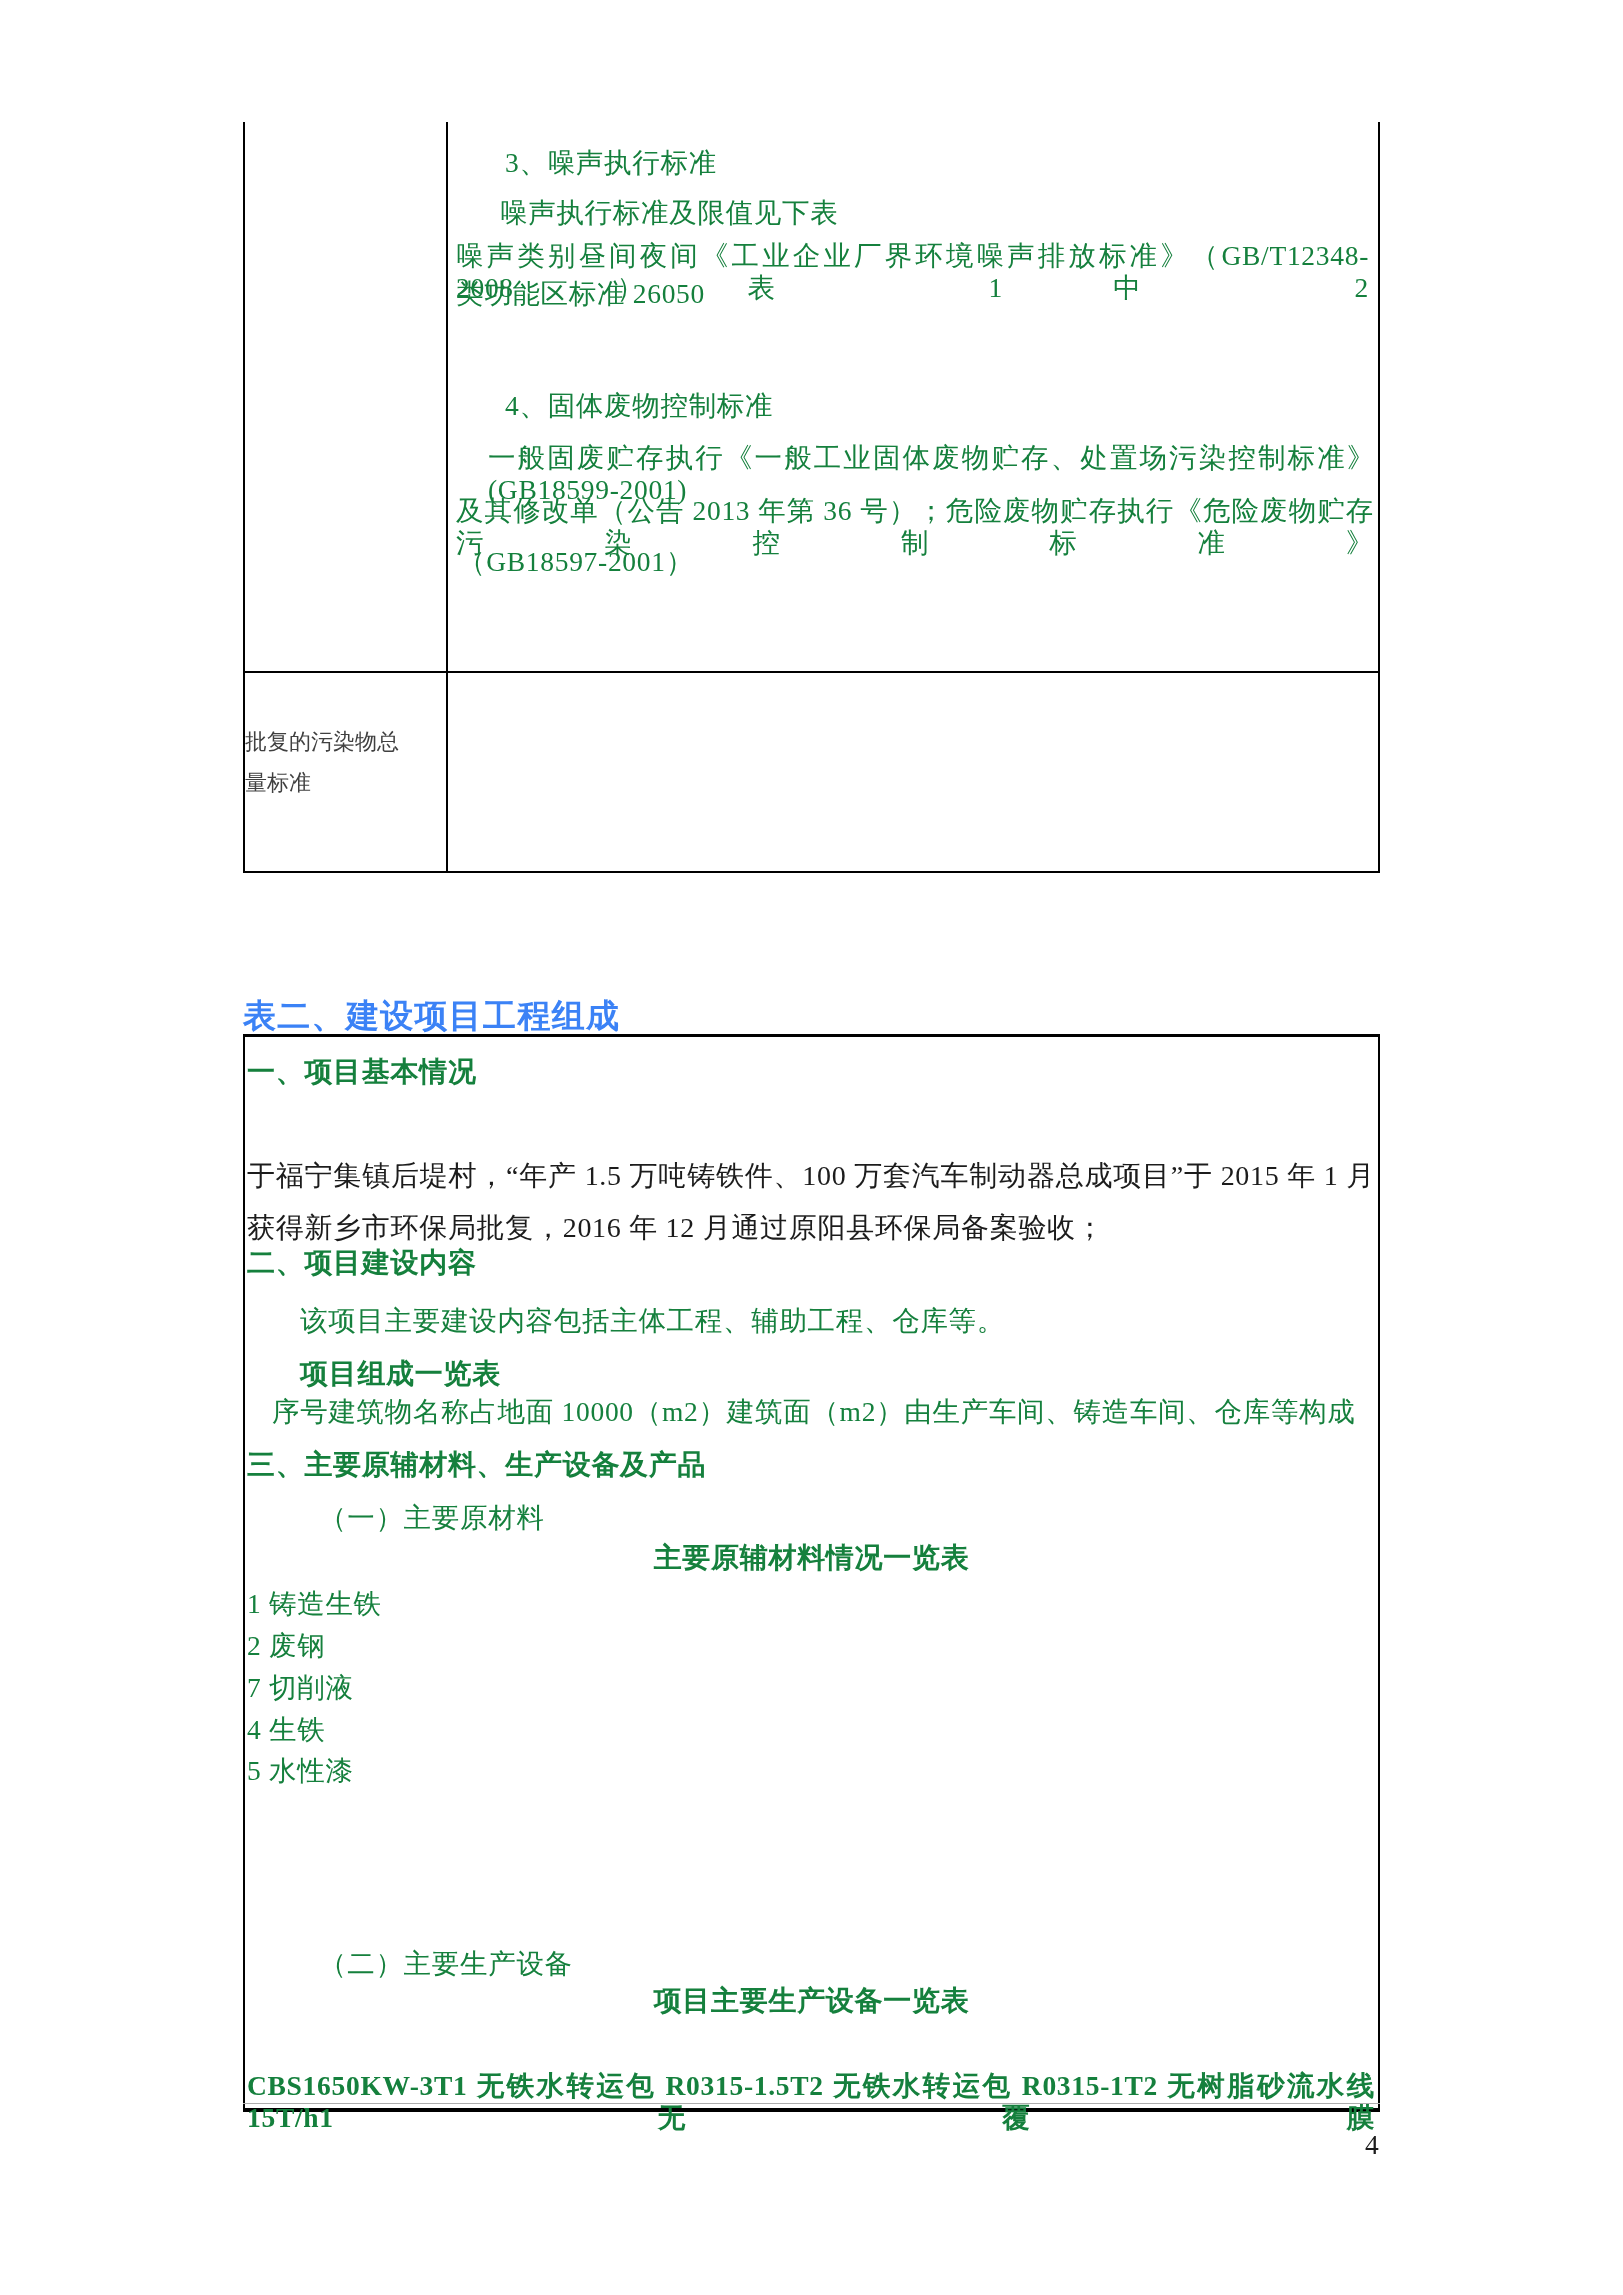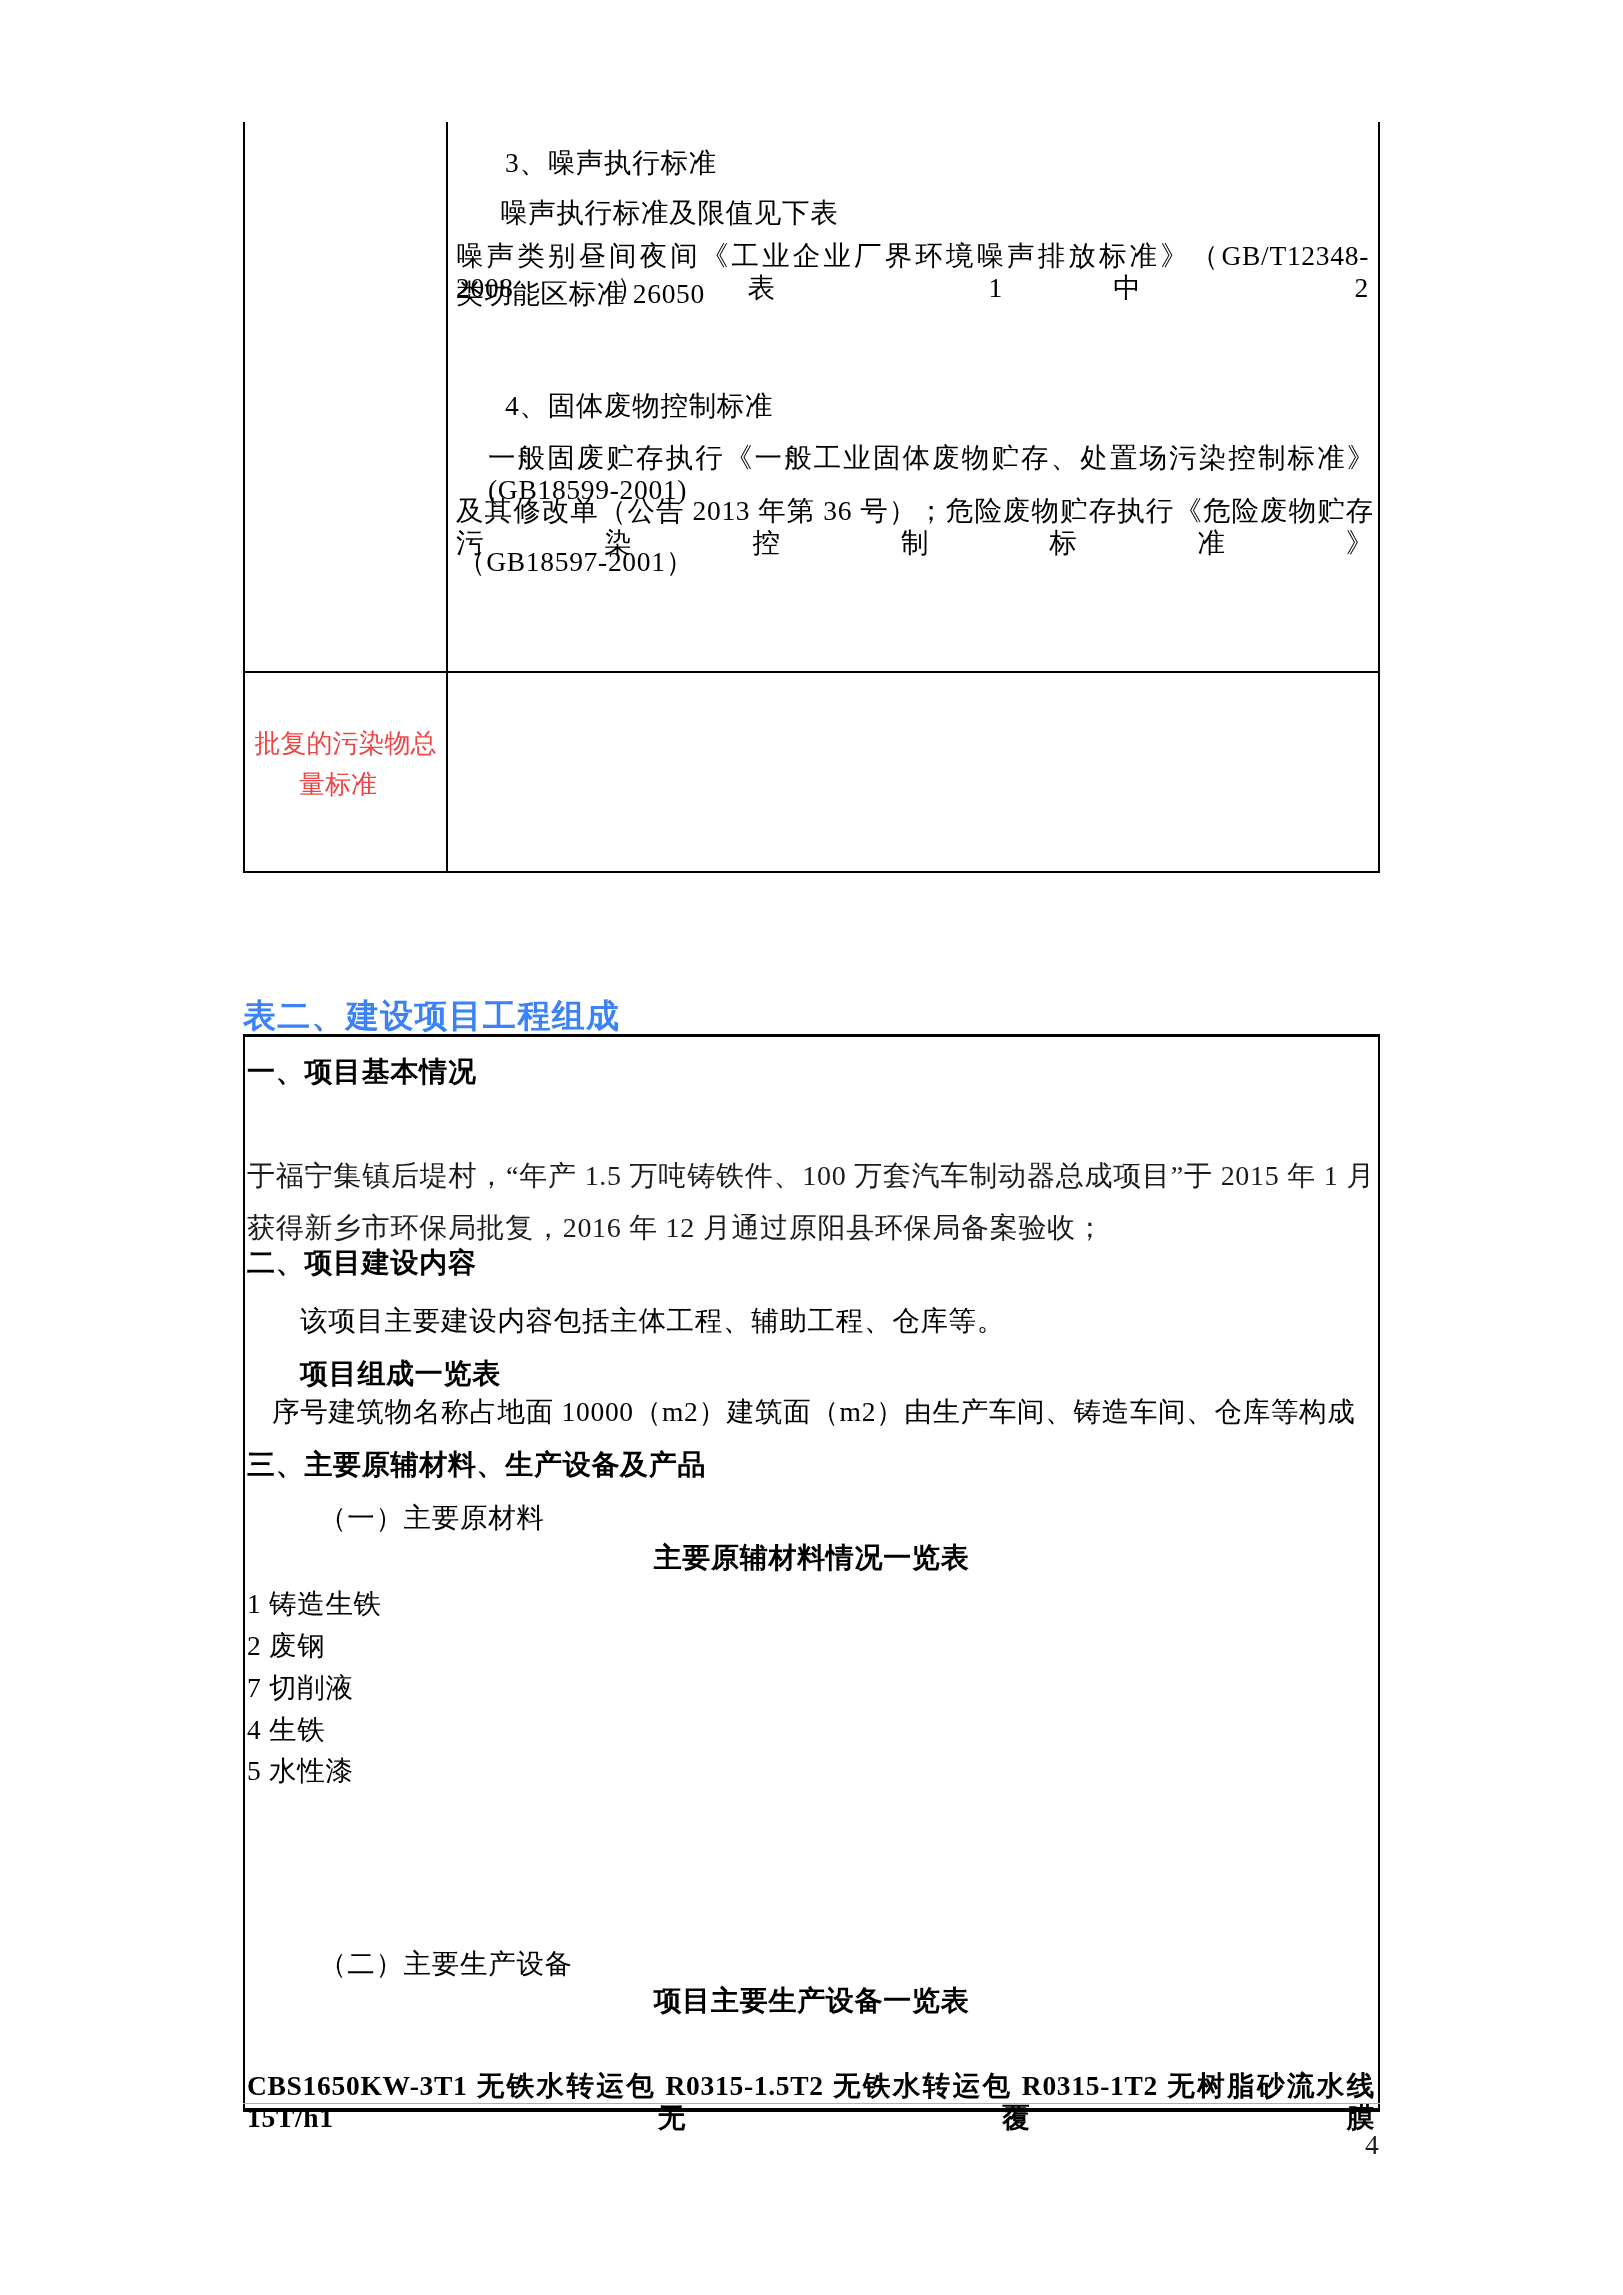--- a/index.html
+++ b/index.html
@@ -8,21 +8,21 @@
     width:1623px;height:2295px;
     background:#ffffff;
     overflow:hidden;
     font-family:"Liberation Serif", serif;
   }
   .line{
     position:absolute;
     white-space:nowrap;
     font-size:27.5px;
     line-height:1.15;
-    color:#000000;
+    color:#15803d;
     letter-spacing:0.7px;
   }
   .black{color:#1c1c1c;}
   .bold{font-weight:bold;}
   .justify{
     white-space:normal;
     text-align:justify;
     text-align-last:justify;
   }
   .center{
@@ -35,24 +35,23 @@
     position:absolute;
     font-size:33px;
     font-weight:bold;
     color:#3b82f6;
     letter-spacing:1.3px;
     white-space:nowrap;
     font-family:Liberation Mono, monospace;
   }
   .cell-label{
     position:absolute;
-    color:#ef4444;
-    font-size:26px;
+    color:#404040;
+    font-size:22px;
     line-height:1.15;
-    text-align:center;
     white-space:nowrap;
   }
   .pagenum{
     position:absolute;
     font-size:27.5px;
     color:#1c1c1c;
   }
 </style>
 </head>
 <body>

